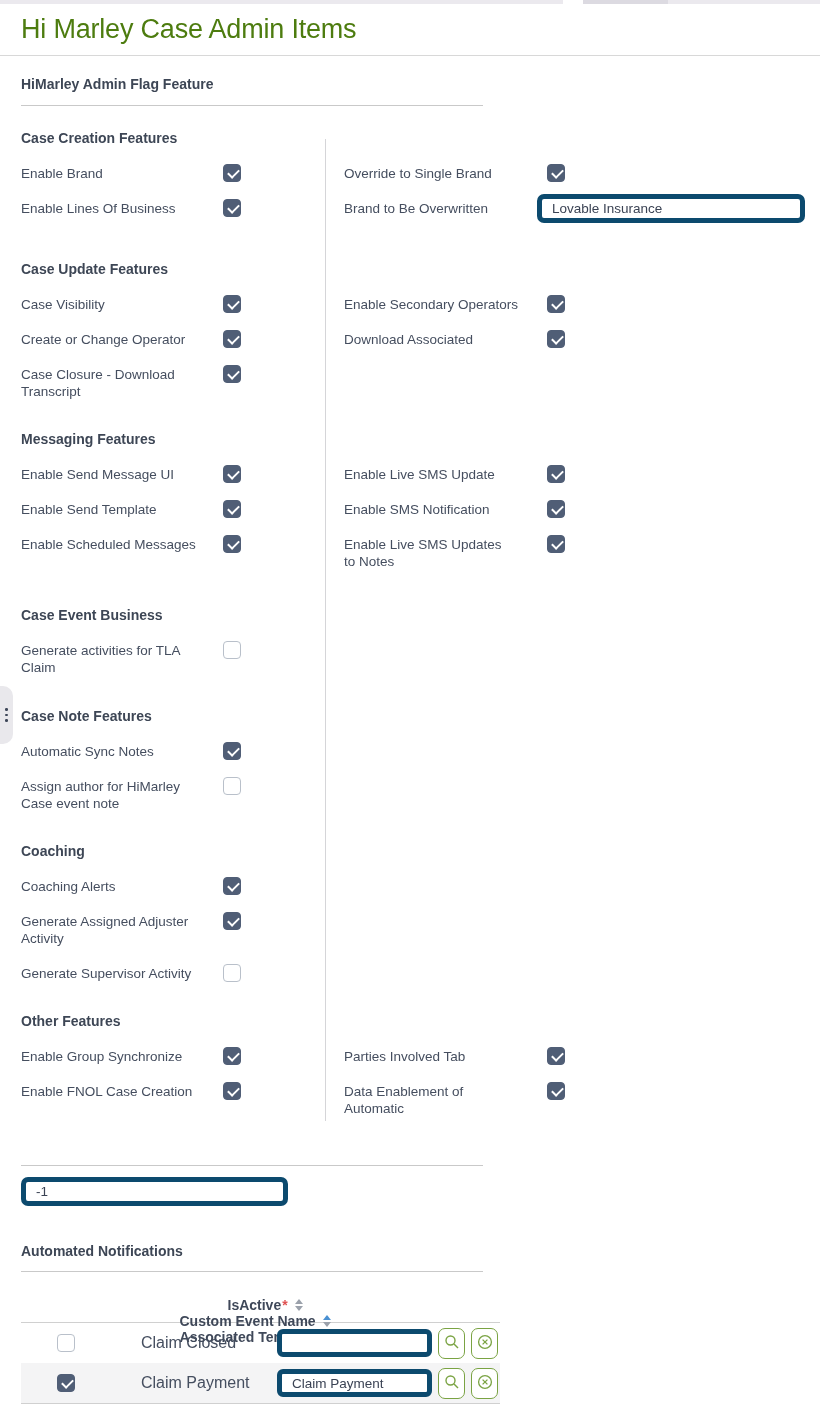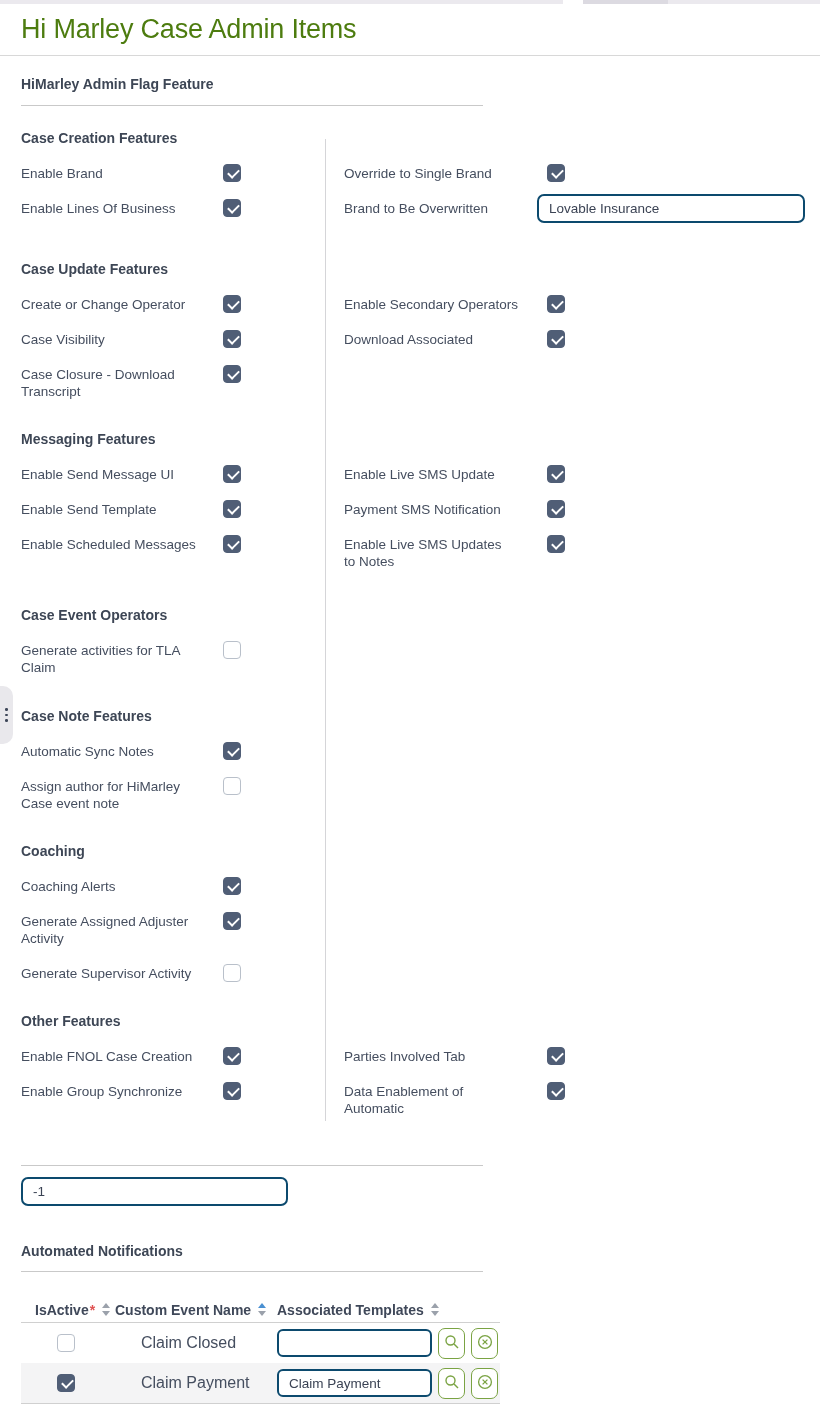--- a/index.html
+++ b/index.html
@@ -35,40 +35,40 @@
     width:18px; height:18px; flex:none; border:1px solid #b9c0ca; border-radius:4px;
     background:#fff; margin-left:12px; margin-top:-1px; position:relative; cursor:pointer;
   }
   .gright .cb { margin-left:10px; }
   .cb.checked { background:#505e76; border-color:#505e76; }
   .cb.checked::after {
     content:""; position:absolute; left:4px; top:4px; width:9px; height:5px;
     border-left:2.4px solid #fff; border-bottom:2.4px solid #fff; transform:rotate(-45deg);
   }
   .txt-input {
-    height:29px; border:2px solid #0c4a6e; border-radius:7px; font-family:"Liberation Sans",sans-serif;
+    height:29px; border:5px solid #0c4a6e; border-radius:7px; font-family:"Liberation Sans",sans-serif;
     font-size:13.5px; color:#3b4354; padding:0 10px; background:#fff; outline:none;
   }
   .brand-input { width:268px; margin-top:-6px; }
 
   .g0 { margin-bottom:20px; } .g1 { margin-bottom:13px; } .g2 { margin-bottom:19px; }
   .g3 { margin-bottom:14px; } .g4 { margin-bottom:13px; } .g5 { margin-bottom:13px; } .g6 { margin-bottom:0; }
 
   
   .resend { margin-top:30px; }
   .resend h2 { margin:0 0 13px 21px; }
   .resend-row { display:flex; align-items:flex-start; margin:11px 0 0 21px; }
   .resend-row .lbl { width:194px; flex:none; font-size:13.5px; line-height:17px; color:#454e5f; padding-top:3px; }
   .resend-input { width:267px; }
 
   
   .notifs { margin-top:37px; }
   .notifs h2 { margin:0 0 12px 21px; }
   .notif-table { margin:25px 0 0 21px; width:479px; font-size:14px; }
-  .thead { display:flex; align-items:center; height:26px; border-bottom:1px solid #d0d0d0; }
+  .thead { display:flex; align-items:center; height:26px; border-bottom:1px solid #d0d0d0;flex-direction:column; }
   .th { display:flex; align-items:center; font-weight:700; color:#3f4859; cursor:pointer; }
   .c1 { width:94px; flex:none; } .c2 { width:162px; flex:none; } .c3 { flex:1; }
   .th.c1 { padding-left:14px; }
   .req { color:#e05252; margin-left:1px; }
   .sort { display:inline-flex; flex-direction:column; margin-left:7px; }
   .sort i { display:block; width:0; height:0; border-left:4.5px solid transparent; border-right:4.5px solid transparent; }
   .sort .up { border-bottom:5px solid #9ba1ab; margin-bottom:2.5px; }
   .sort .dn { border-top:5px solid #9ba1ab; }
   .sort.asc .up { border-bottom-color:#4a90d2; }
   .trow { display:flex; align-items:center; height:40px; }
@@ -138,25 +138,25 @@
         <span class="lbl">Brand to Be Overwritten</span>
         <input class="txt-input brand-input" value="Lovable Insurance" style="">
       </div>
     </div>
   </div>
 
   <div class="group g1">
     <div class="gleft">
       <div class="gtitle">Case Update Features</div>
       <div class="item">
+        <span class="lbl">Case Visibility</span>
+        <span class="cb checked"></span>
+      </div>
+      <div class="item">
         <span class="lbl">Create or Change Operator</span>
-        <span class="cb checked"></span>
-      </div>
-      <div class="item">
-        <span class="lbl">Case Visibility</span>
         <span class="cb checked"></span>
       </div>
       <div class="item">
         <span class="lbl" style="width:160px">Case Closure - Download Transcript</span>
         <span class="cb checked" style="margin-left:42px"></span>
       </div>
     </div>
     <div class="gright">
       <div class="item">
         <span class="lbl">Enable Secondary Operators</span>
@@ -184,33 +184,33 @@
         <span class="lbl">Enable Scheduled Messages</span>
         <span class="cb checked"></span>
       </div>
     </div>
     <div class="gright">
       <div class="item">
         <span class="lbl">Enable Live SMS Update</span>
         <span class="cb checked"></span>
       </div>
       <div class="item">
-        <span class="lbl">Payment SMS Notification</span>
+        <span class="lbl">Enable SMS Notification</span>
         <span class="cb checked"></span>
       </div>
       <div class="item">
         <span class="lbl" style="width:160px">Enable Live SMS Updates to Notes</span>
         <span class="cb checked" style="margin-left:43px"></span>
       </div>
     </div>
   </div>
 
   <div class="group g3">
     <div class="gleft">
-      <div class="gtitle">Case Event Operators</div>
+      <div class="gtitle">Case Event Business</div>
       <div class="item">
         <span class="lbl" style="width:165px">Generate activities for TLA Claim</span>
         <span class="cb" style="margin-left:37px"></span>
       </div>
     </div>
     <div class="gright"></div>
   </div>
 
   <div class="group g4">
     <div class="gleft">
@@ -243,25 +243,25 @@
         <span class="cb"></span>
       </div>
     </div>
     <div class="gright"></div>
   </div>
 
   <div class="group g6">
     <div class="gleft">
       <div class="gtitle">Other Features</div>
       <div class="item">
+        <span class="lbl">Enable Group Synchronize</span>
+        <span class="cb checked"></span>
+      </div>
+      <div class="item">
         <span class="lbl">Enable FNOL Case Creation</span>
-        <span class="cb checked"></span>
-      </div>
-      <div class="item">
-        <span class="lbl">Enable Group Synchronize</span>
         <span class="cb checked"></span>
       </div>
     </div>
     <div class="gright">
       <div class="item">
         <span class="lbl">Parties Involved Tab</span>
         <span class="cb checked"></span>
       </div>
       <div class="item">
         <span class="lbl" style="width:150px">Data Enablement of Automatic</span>

